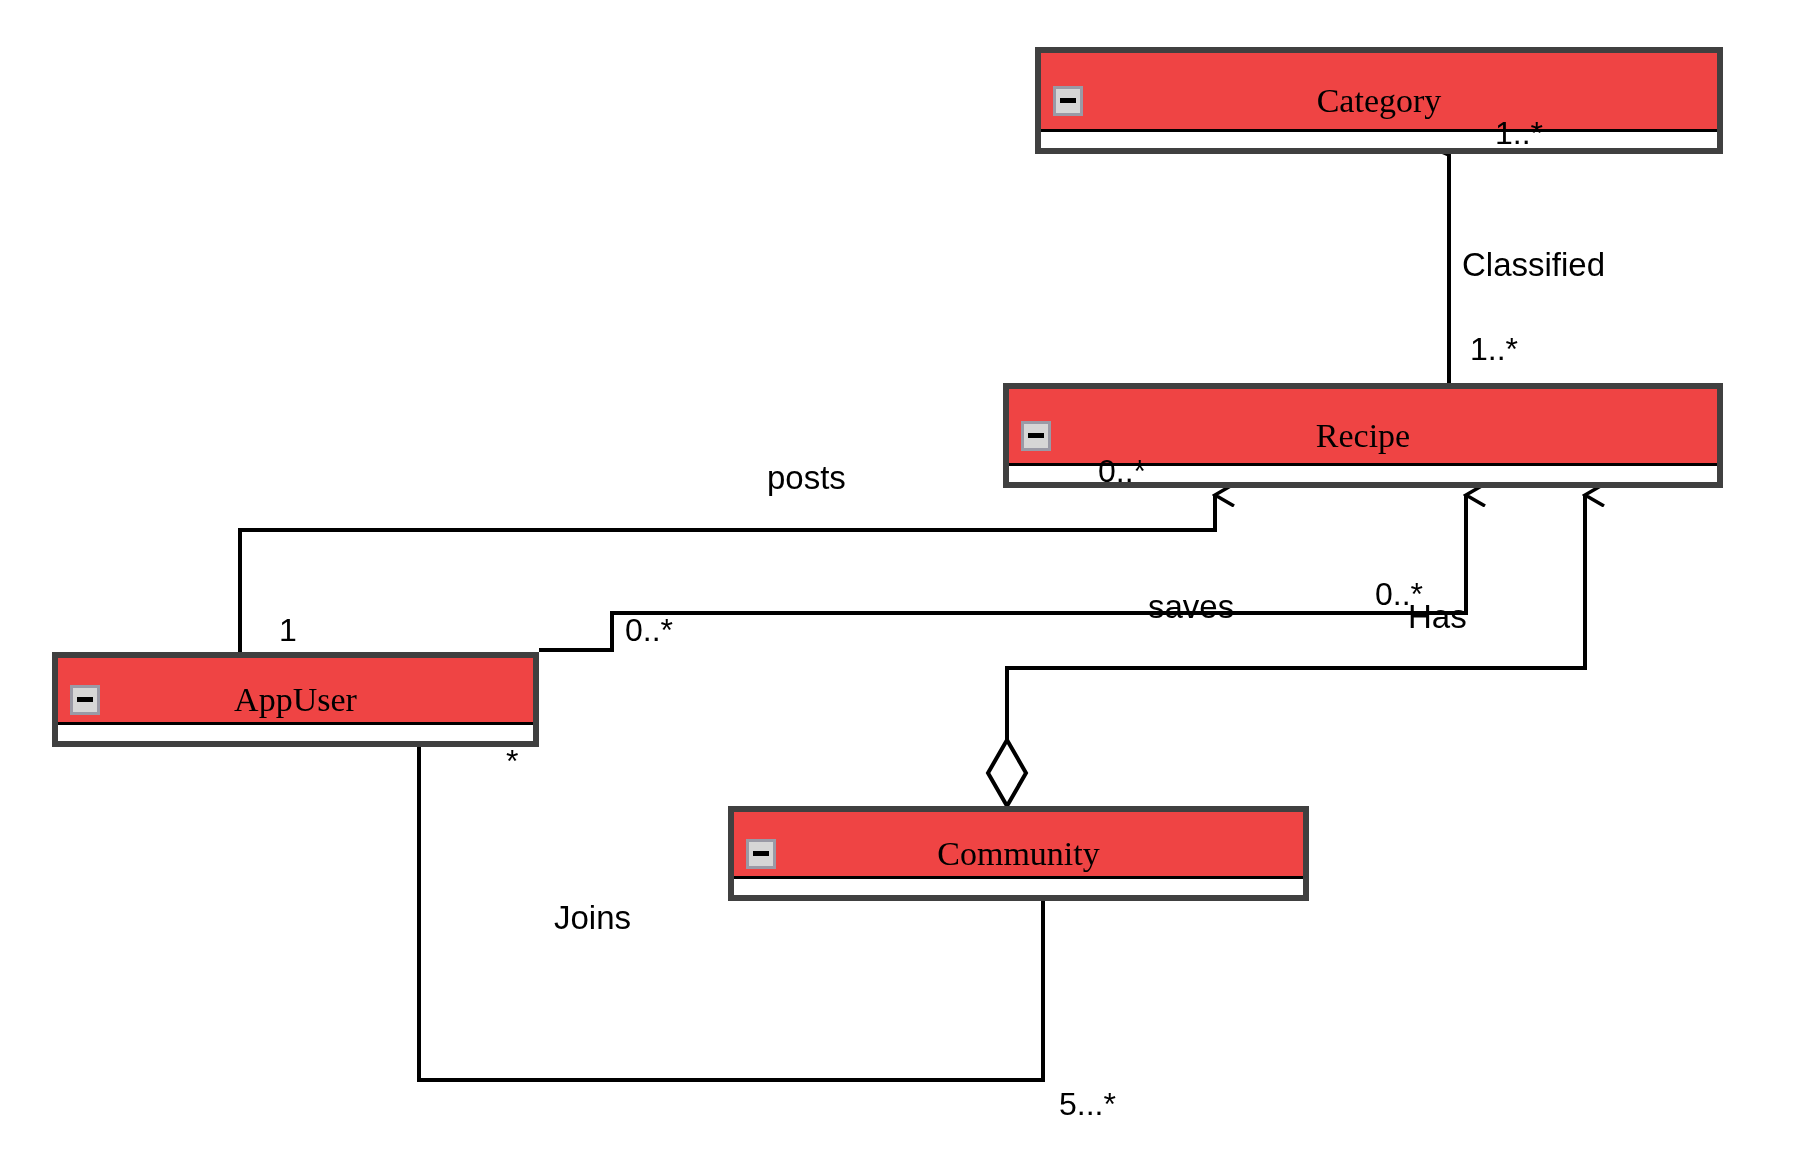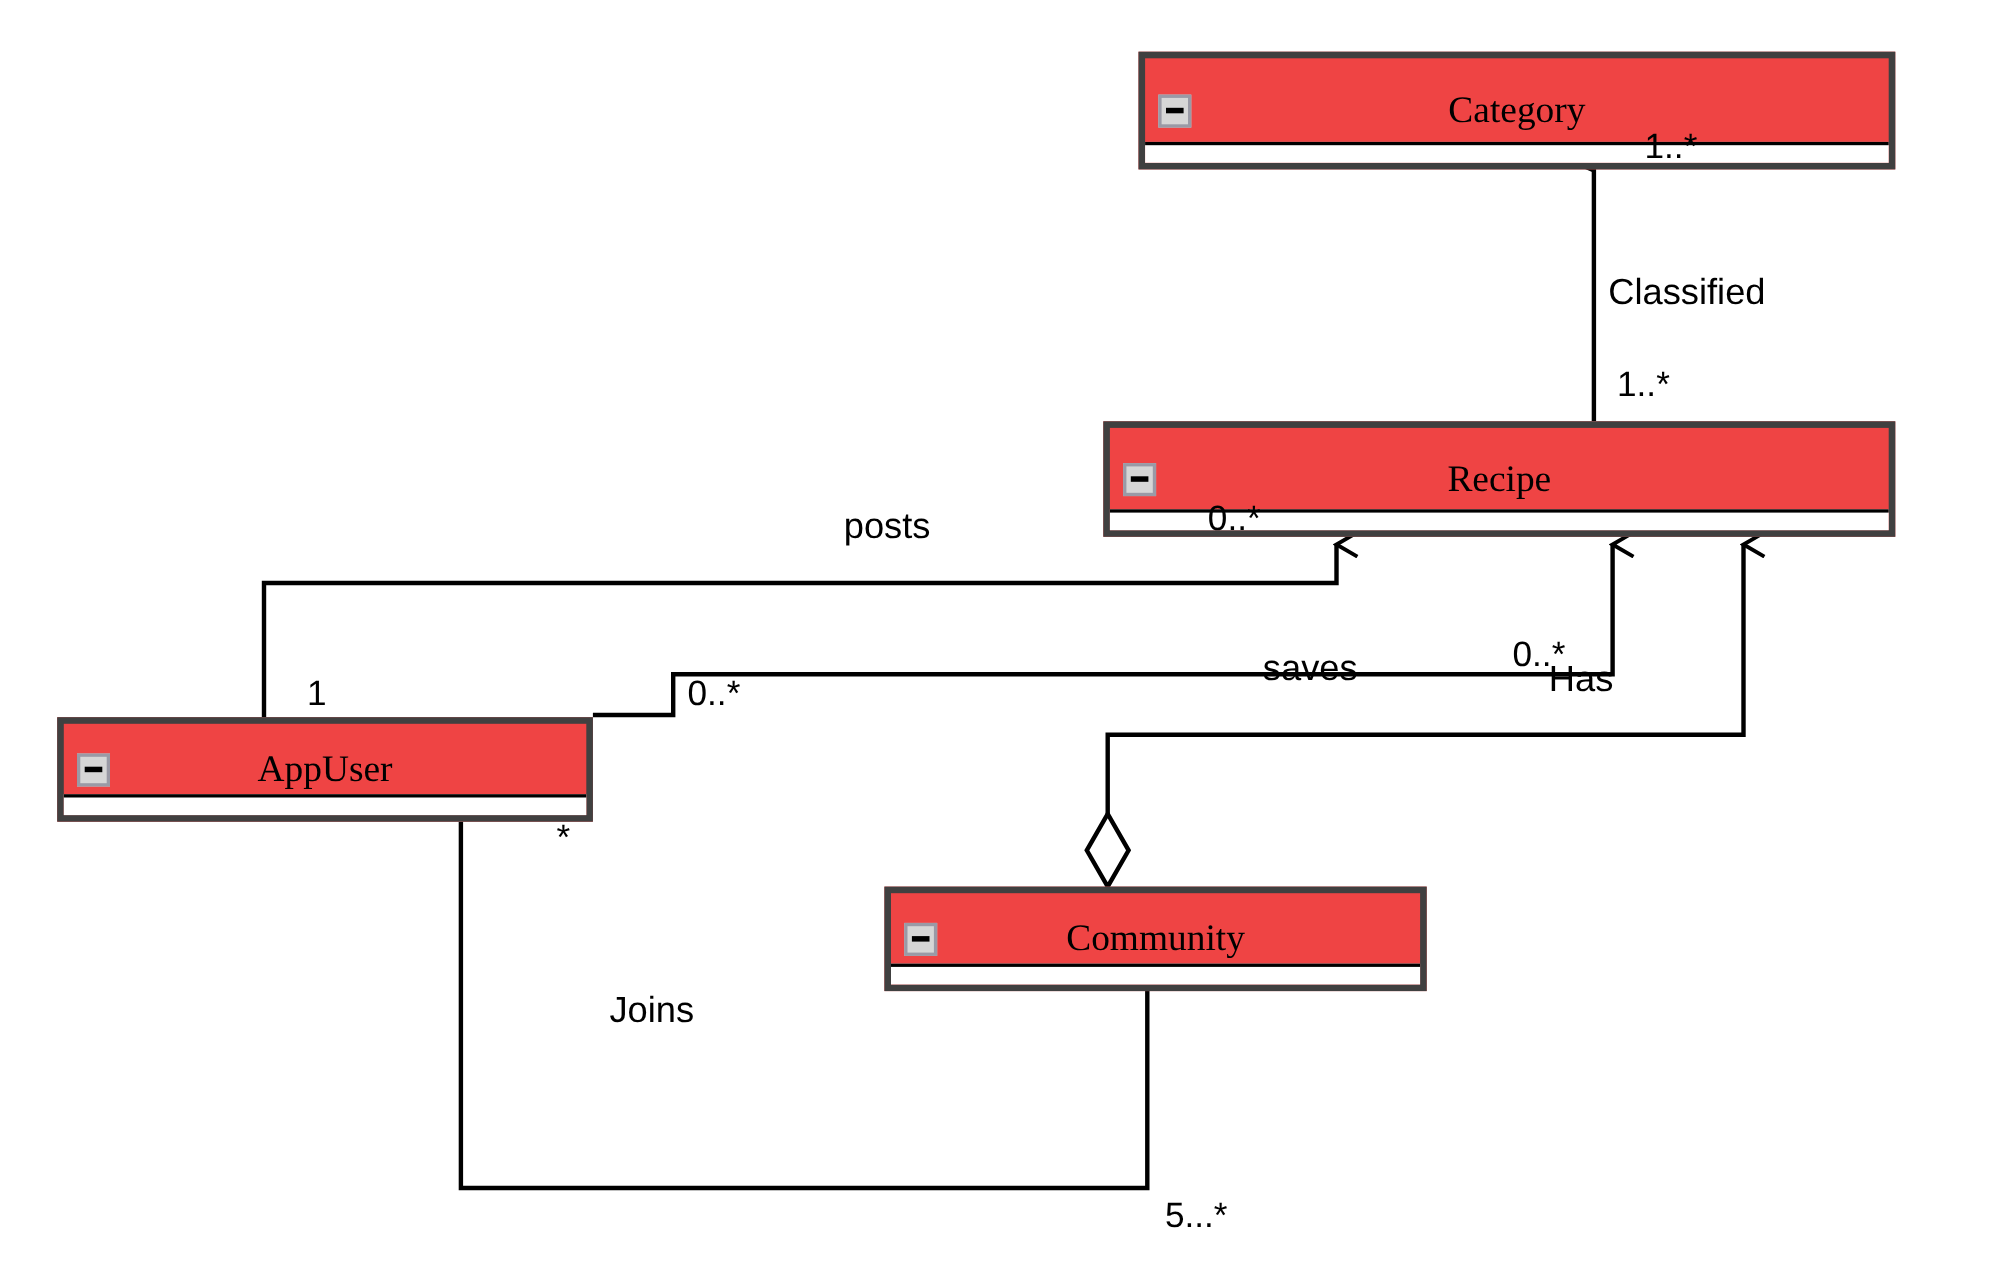--- a/index.html
+++ b/index.html
@@ -160,21 +160,21 @@
   <div class="uml-class" style="left:52px; top:652px; width:487px; height:95px;">
     <div class="name-compartment">
       <span class="collapse-icon">
         <span class="bar"></span>
       </span>
       <span class="class-name">AppUser</span>
     </div>
     <div class="attr-compartment"></div>
   </div>
 
-  <div class="uml-class" style="left:804px; top:806px; width:493px; height:95px;">
+  <div class="uml-class" style="left:728px; top:806px; width:581px; height:95px;">
     <div class="name-compartment">
       <span class="collapse-icon">
         <span class="bar"></span>
       </span>
       <span class="class-name">Community</span>
     </div>
     <div class="attr-compartment"></div>
   </div>
 
   <div class="label" style="left:1462px; top:248px;">Classified</div>

